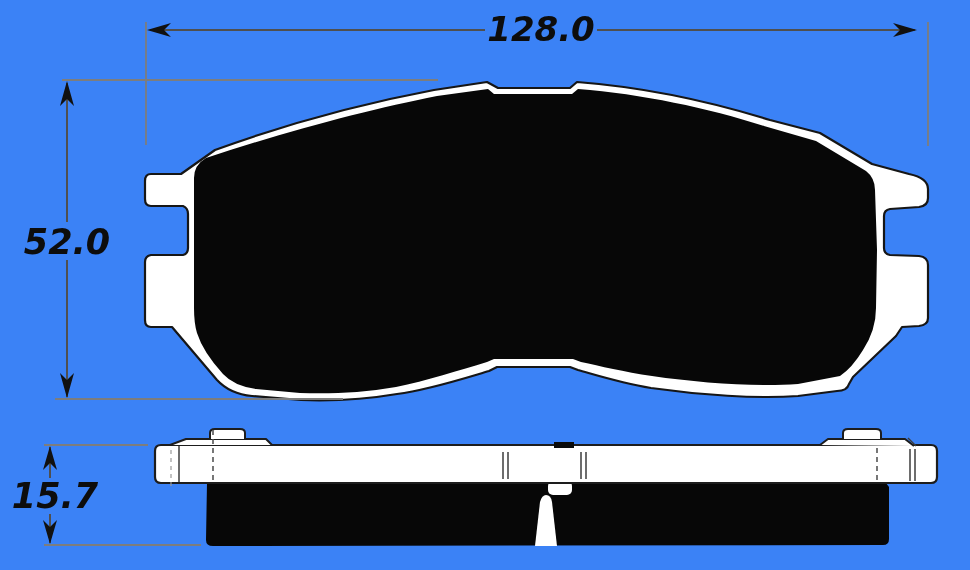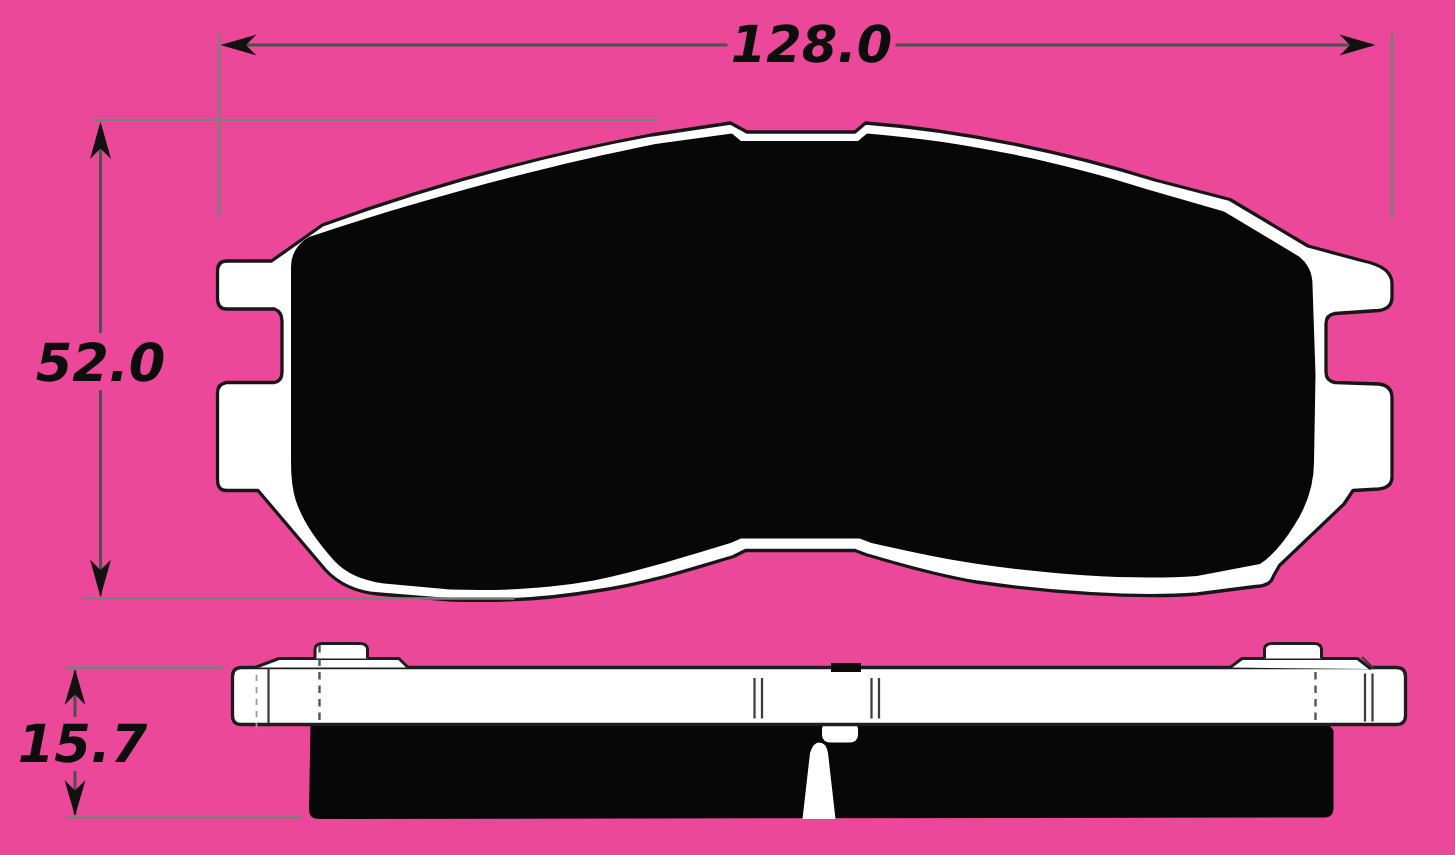--- a/index.html
+++ b/index.html
@@ -1,19 +1,19 @@
 <!DOCTYPE html>
 <html><head>
 <meta charset="utf-8">
 <style>
   html,body{margin:0;padding:0;background:#e8e8e8;}
   .canvas{
     position:relative;
     width:970px;height:570px;
-    background:#ec4899;
+    background:#3b82f6;
     font-family:"DejaVu Sans", sans-serif;
     overflow:hidden;
   }
   svg{display:block;}
   .outline{fill:#ffffff;stroke:#161616;stroke-width:2.2;stroke-linejoin:round;}
   .plate{fill:#ffffff;stroke:#1d1d1d;stroke-width:2.2;stroke-linejoin:round;}
   .clip{fill:#ffffff;stroke:#1d1d1d;stroke-width:2;stroke-linejoin:round;}
   .dim{stroke:#4f4f4f;stroke-width:2;fill:none;}
   .ext{stroke:#7d7d7d;stroke-width:1.8;fill:none;}
   .thinline{stroke:#3c3c3c;stroke-width:1.5;fill:none;}

